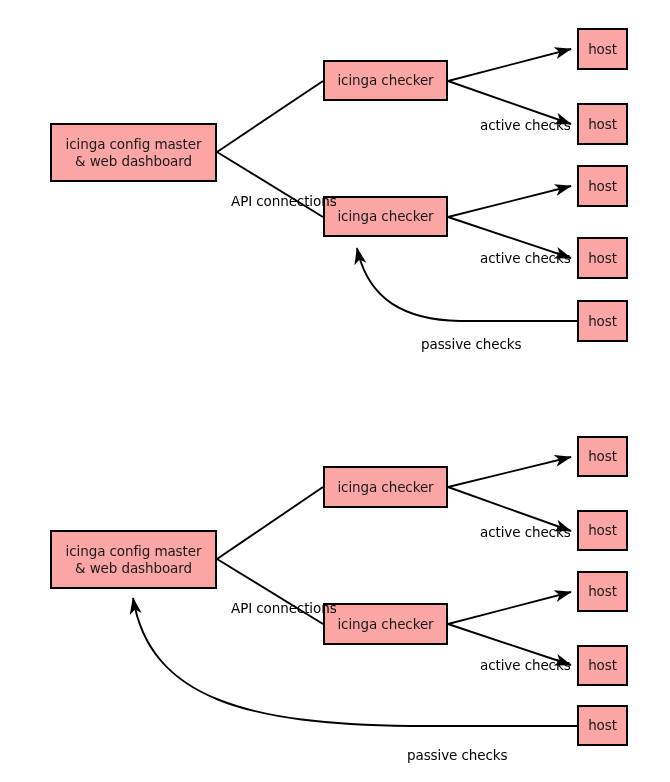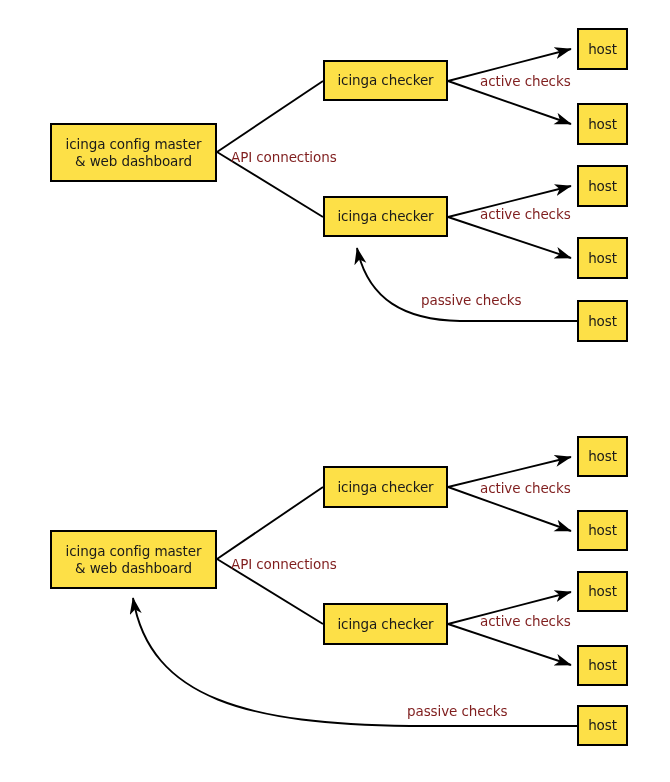--- a/index.html
+++ b/index.html
@@ -25,44 +25,45 @@
     left: 0;
     top: 0;
     width: 670px;
     height: 782px;
     overflow: visible;
   }
   .node {
     position: absolute;
     box-sizing: border-box;
     border: 2px solid #000000;
-    background: #fde047;
+    background: #fca5a5;
     display: flex;
     align-items: center;
     justify-content: center;
     text-align: center;
     font-size: 13.5px;
     line-height: 17px;
     color: #1a1a1a;
     letter-spacing: -0.1px;
     z-index: 2;
   }
   .node .label {
     display: block;
     white-space: pre-line;
   }
   .edge-label {
     position: absolute;
     font-size: 13.5px;
     line-height: 16px;
-    color: #7f1d1d;
+    color: #000000;
     background: transparent;
     white-space: nowrap;
     letter-spacing: -0.1px;
     z-index: 3;
+    margin-top: 44px;
   }
 </style>
 </head>
 <body>
 
 <div id="canvas">
 
   <svg class="edges" viewBox="0 0 670 782" xmlns="http://www.w3.org/2000/svg">
     <defs>
       <marker id="arrow" markerWidth="10" markerHeight="10" refX="8.6" refY="3.2" orient="auto" markerUnits="strokeWidth">

